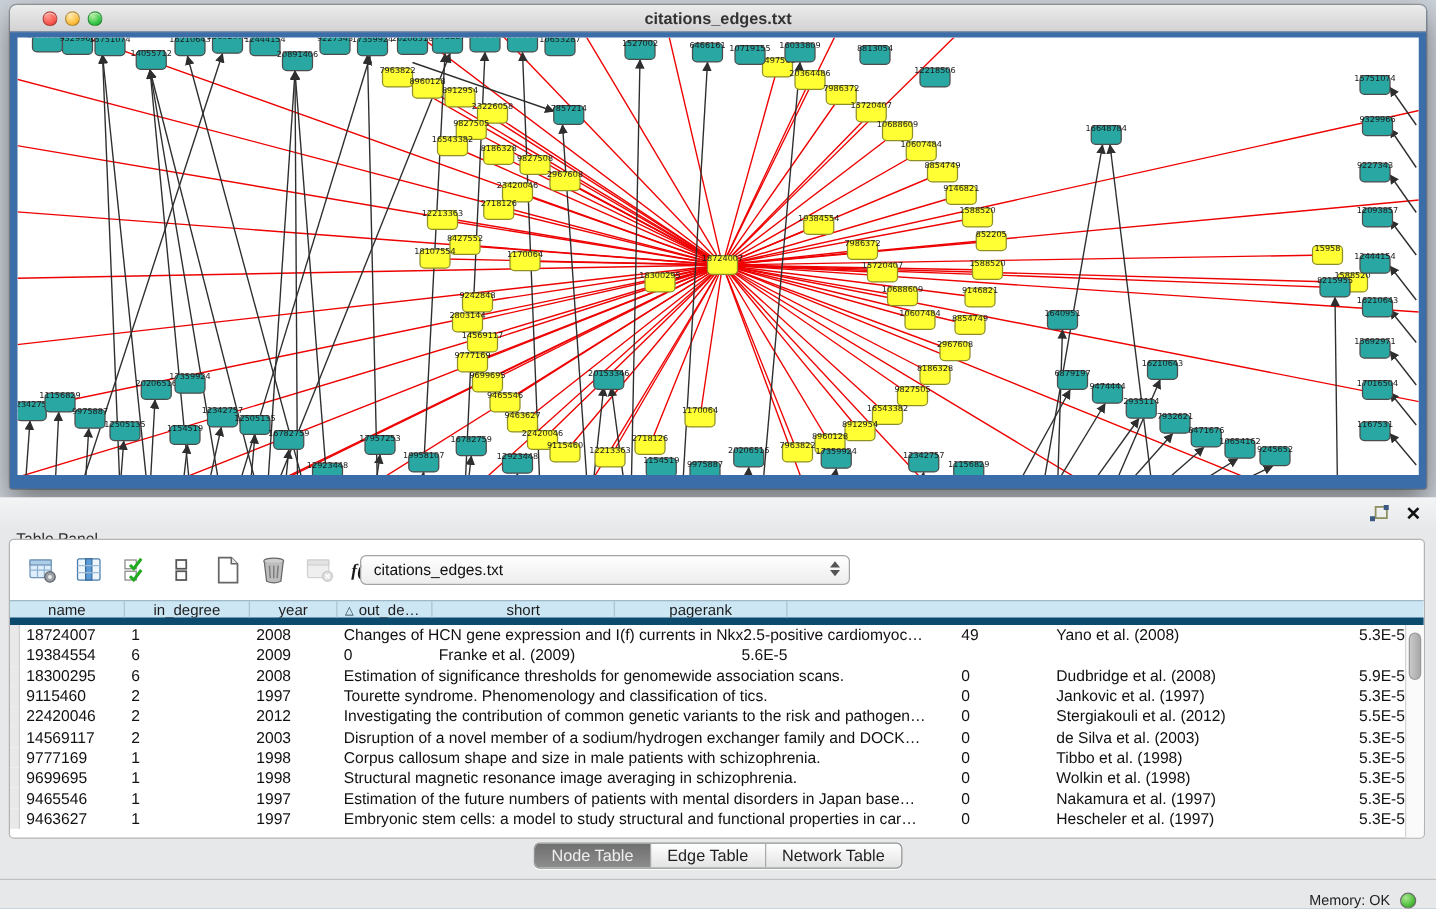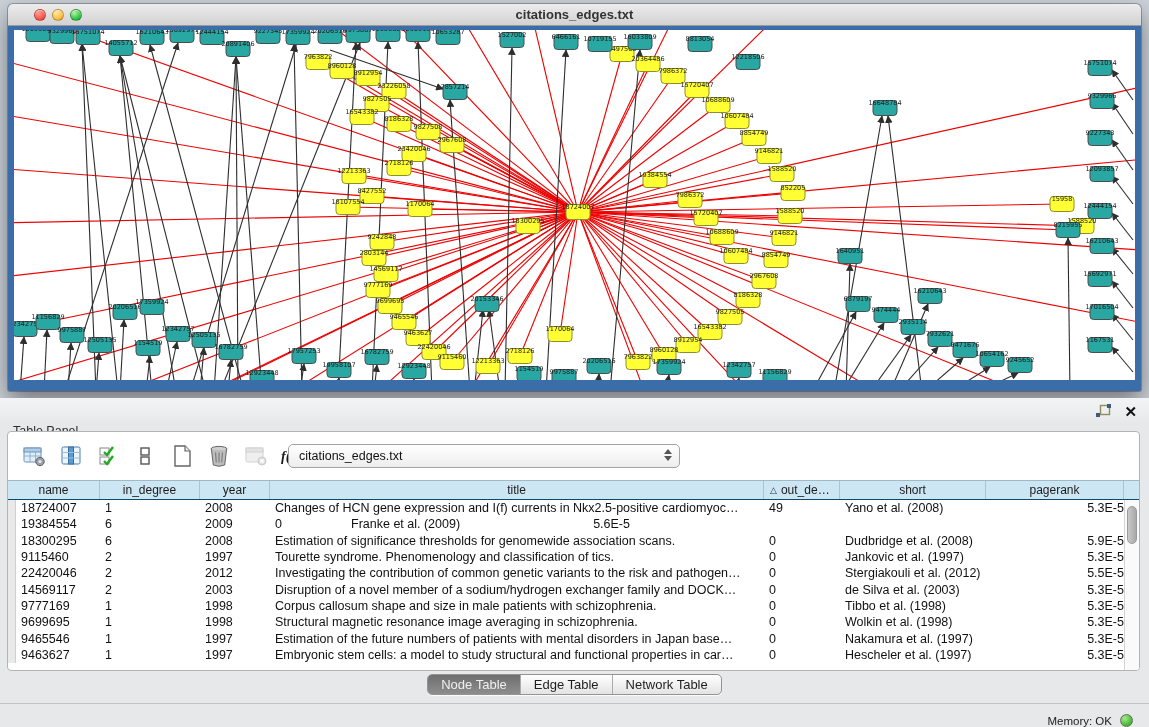--- a/index.html
+++ b/index.html
@@ -39,21 +39,21 @@
   .tool { width:26px; height:26px; display:flex; align-items:center; justify-content:center; border:none; background:transparent; cursor:default; }
   .combo { position:absolute; left:280px; top:12px; width:392px; height:24px;
     border:1px solid #a3a3a3; border-radius:5px; background:linear-gradient(#ffffff,#ededed);
     display:flex; align-items:center; padding:0 22px 0 10px; font-size:12.5px; color:#111;
     box-shadow:0 1px 0 rgba(255,255,255,.7); }
   .combo .steppers { position:absolute; right:7px; top:4px; display:flex; flex-direction:column; gap:2px; }
   .combo .up { width:0;height:0;border-left:4px solid transparent;border-right:4px solid transparent;border-bottom:5px solid #555;}
   .combo .dn { width:0;height:0;border-left:4px solid transparent;border-right:4px solid transparent;border-top:5px solid #555;}
 
   .tbl { position:absolute; left:0; top:48px; width:1131px; }
-  .hdr-row { display:flex; height:20px; background:#cde6f4; border-top:1px solid #9fb9c6; border-bottom:1px solid #0c4a6e; }
+  .hdr-row { display:flex; height:20px; background:#cde6f4; border-top:1px solid #9fb9c6; border-bottom:6px solid #0c4a6e; }
   .hdr-cell { display:flex; align-items:center; justify-content:center; font-size:12px; color:#1c1c1c;
     border-right:1px solid #a9c4d3; overflow:hidden; white-space:nowrap; }
   .hdr-cell .sort { font-size:9px; margin-right:4px; color:#16323d; }
   .gutter { width:8px; background:#e9e9e9; border-right:1px solid #cfcfcf; }
   .trow { display:flex; height:16.3px; align-items:center; background:#fff; }
   .tcell { font-size:12.5px; color:#111; padding-left:5px; overflow:hidden; white-space:nowrap; }
   .c0{width:84px;} .c1{width:100px;} .c2{width:70px;} .c3{width:494px;} .c4{width:76px;} .c5{width:146px;} .c6{width:138px;text-align:right;}
   .hdr-cell.c0{width:92px;} 
 
   .vscroll { position:absolute; right:0px; top:68px; width:15px; height:171px;
@@ -817,23 +817,20 @@
       <div class="hdr-row" id="hdr-row">
           <div class="hdr-cell c0">
             <span>name</span>
           </div>
           <div class="hdr-cell c1">
             <span>in_degree</span>
           </div>
           <div class="hdr-cell c2">
             <span>year</span>
           </div>
-          <div class="hdr-cell c3">
-            <span>title</span>
-          </div>
           <div class="hdr-cell c4" style="justify-content: flex-start; padding-left: 6px;">
             <span class="sort">△</span>
             <span>out_de…</span>
           </div>
           <div class="hdr-cell c5">
             <span>short</span>
           </div>
           <div class="hdr-cell c6">
             <span>pagerank</span>
           </div>

